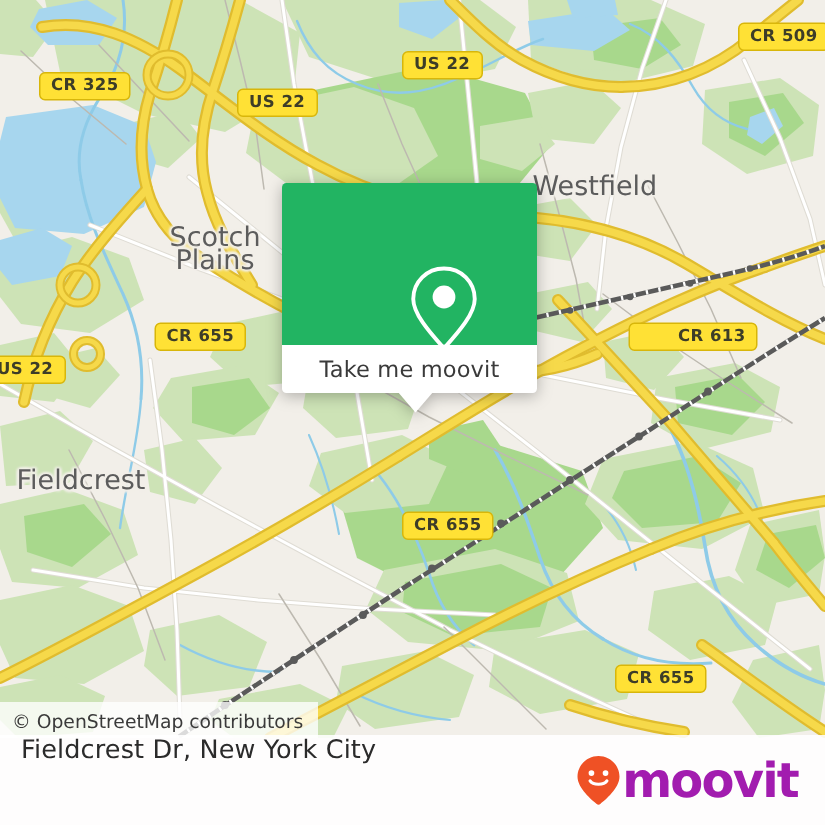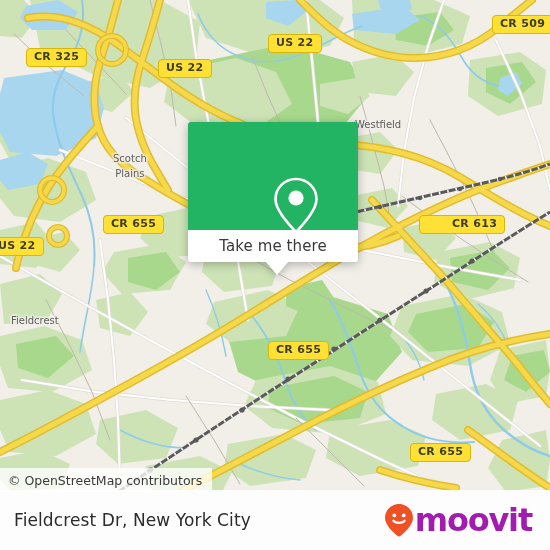--- a/index.html
+++ b/index.html
@@ -11,21 +11,21 @@
   #root{position:relative;width:550px;height:550px;overflow:hidden;background:#f2efe9;}
 
   
   #map{position:absolute;left:0;top:0;width:550px;height:492px;overflow:hidden;background:#f2efe9;}
   #map svg{position:absolute;left:0;top:0;}
 
   
   .place{
     position:absolute;
     color:#5c5c5c;
-    font-size:10px;
+    font-size:18px;
     font-family:"DejaVu Sans", sans-serif;
     text-align:center;
     line-height:15px;
     text-shadow:
        1px 0 2px #f2efe9, -1px 0 2px #f2efe9,
        0 1px 2px #f2efe9, 0 -1px 2px #f2efe9,
        1px 1px 2px #f2efe9, -1px -1px 2px #f2efe9,
        1px -1px 2px #f2efe9, -1px 1px 2px #f2efe9;
     white-space:pre;
     pointer-events:none;
@@ -83,21 +83,21 @@
     color:#3a3a3a;
     font-size:12.5px;
     font-family:"DejaVu Sans", sans-serif;
     white-space:nowrap;
   }
 
   
   #footer{
     position:absolute;left:0;top:490px;width:550px;height:60px;
     background:rgba(255,255,255,.88);
-    display:flex;align-items:center;justify-content:space-between;
+    display:flex;justify-content:space-between;
     padding:0 18px 0 14px;box-sizing:border-box;
     overflow:hidden;
   }
   #footer-title{
     color:#2b2b2b;font-size:17px;font-family:"DejaVu Sans", sans-serif;
     white-space:nowrap;letter-spacing:.1px;
   }
   #brand{display:flex;align-items:center;gap:1px;}
   #brand-text{
     color:#a21caf;font-size:32px;line-height:32px;
@@ -345,21 +345,21 @@
     <div id="card">
       <div id="card-green">
         <div id="pin-wrap">
           <svg width="46" height="58" viewBox="0 0 46 58">
             <path d="M23 3 C11.5 3 2.5 12 2.5 23.3 C2.5 33 13 45 21.4 54.4 C22.3 55.4 23.7 55.4 24.6 54.4 C33 45 43.5 33 43.5 23.3 C43.5 12 34.5 3 23 3 Z" fill="none" stroke="#ffffff" stroke-width="2.6"></path>
             <circle cx="23" cy="22" r="7.6" fill="#ffffff"></circle>
           </svg>
         </div>
       </div>
       <div id="card-white">
-        <span id="card-label">Take me there</span>
+        <span id="card-label">Take me moovit</span>
       </div>
       <div id="card-tail"></div>
     </div>
 
     <div id="attribution">
       <span>© OpenStreetMap contributors</span>
     </div>
   </div>
 
   <div id="footer">

